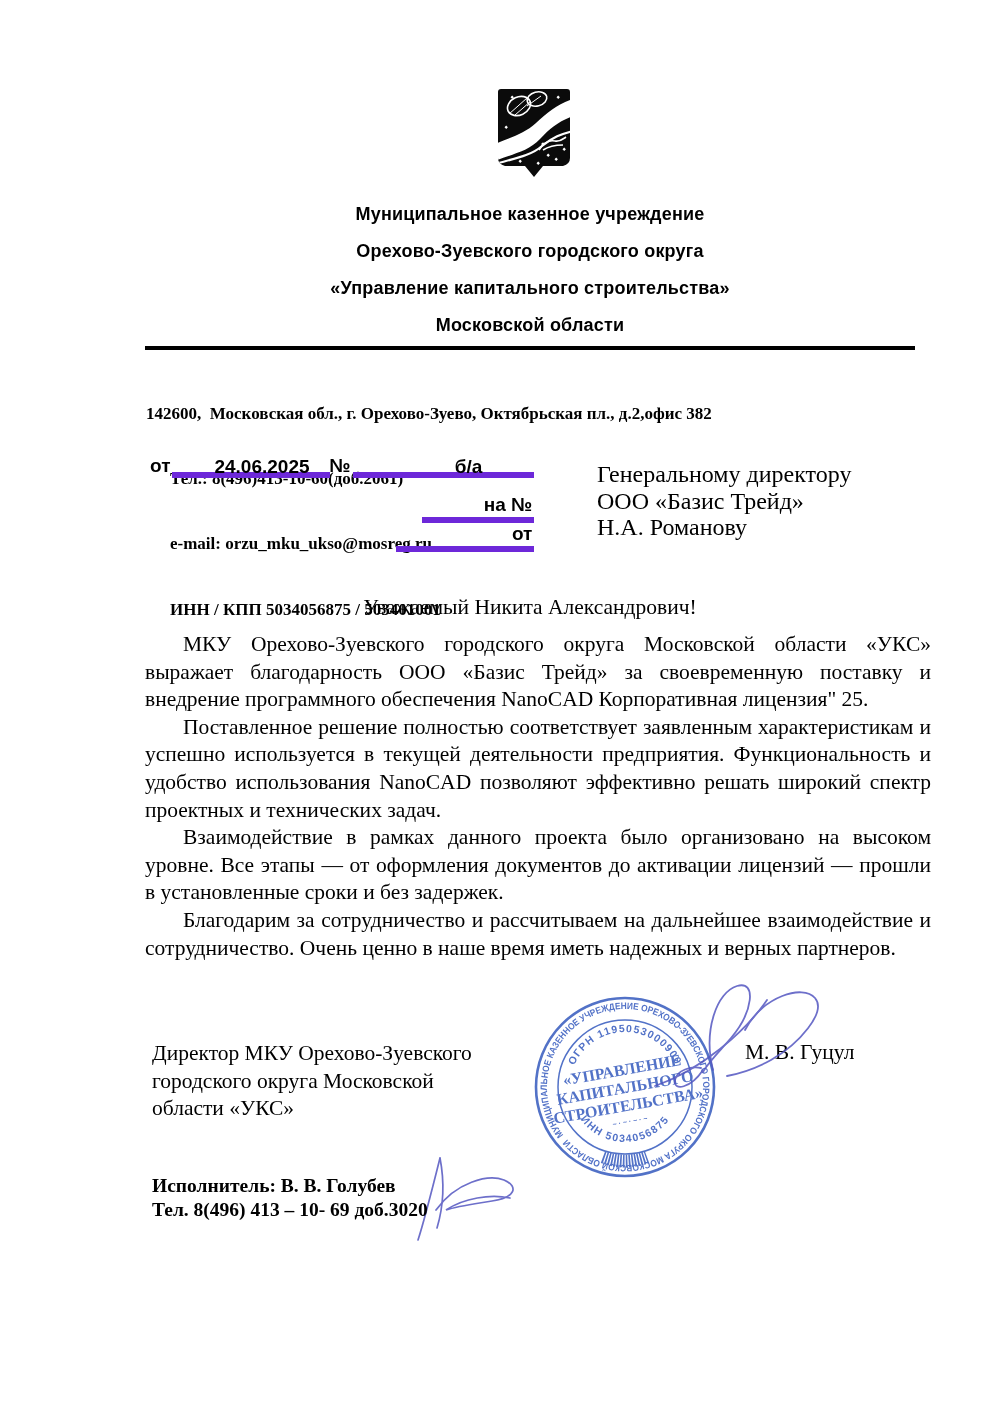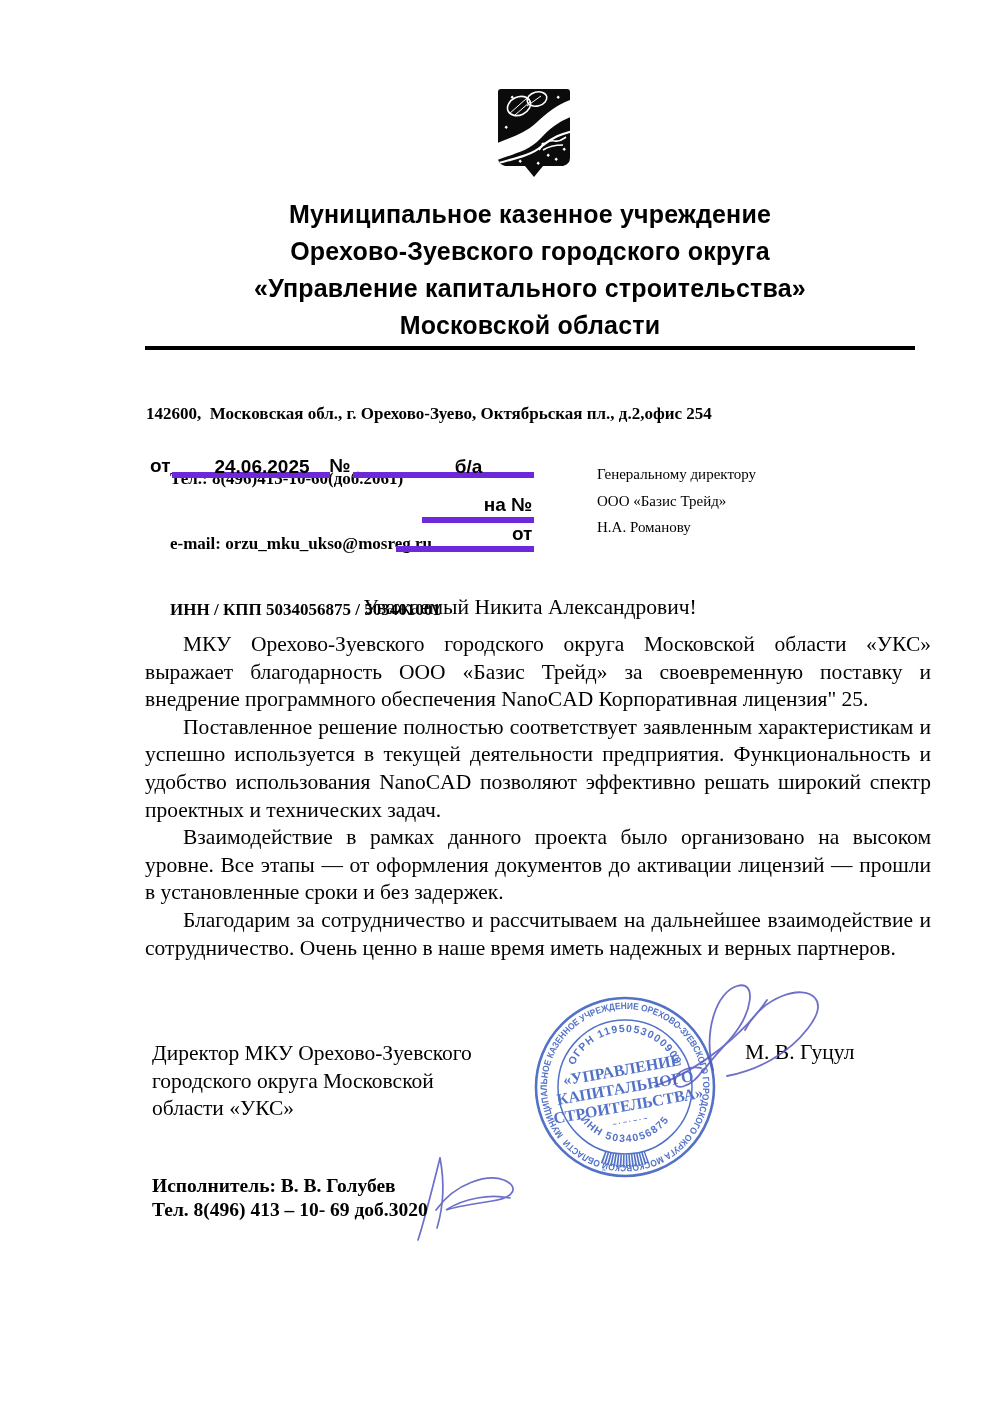--- a/index.html
+++ b/index.html
@@ -3,41 +3,41 @@
 <meta charset="utf-8">
 <style>
   html,body{margin:0;padding:0;background:#ffffff;}
   .page{position:relative;width:1002px;height:1416px;background:#fff;color:#000;
         font-family:"Liberation Serif",serif;overflow:hidden;}
 
   .emblem{position:absolute;left:497px;top:88px;}
 
   .org{position:absolute;left:110px;top:196px;width:840px;text-align:center;
        font-family:"Liberation Sans",sans-serif;font-weight:bold;
-       font-size:25px;line-height:37px;letter-spacing:.2px;}
+       font-size:18px;line-height:37px;letter-spacing:.2px;}
 
   .rule{position:absolute;left:145px;top:346px;width:770px;height:4px;background:#000;}
 
   .contact{position:absolute;left:146px;top:359px;
            font-family:"Liberation Serif",serif;font-weight:bold;
            font-size:17px;line-height:21.8px;white-space:pre-wrap;}
   .contact .ind{margin-left:24px;}
 
   .refs{position:absolute;left:150px;top:452px;
         font-family:"Liberation Sans",sans-serif;font-weight:bold;font-size:19px;}
   .refline{display:flex;align-items:flex-end;height:26px;}
   .refline .rl{padding:0 2px 1px 0;}
   .seg{display:inline-block;height:24px;border-bottom:6px solid #6d28d9;box-sizing:border-box;}
   .seg.val{padding:0 6px;line-height:26px;}
   .w36{width:36px}.w14{width:14px}.w96{width:96px}.w46{width:46px}
   .w112{width:112px;margin-left:10px}.w138{width:138px;margin-left:8px}
   .refline.second{margin-top:16px;flex-direction:column;}
   .refline.second .rl2{margin-left:14px;padding-bottom:1px;}
 
-  .recipient{position:absolute;left:597px;top:461px;font-size:15px;line-height:26.5px;}
+  .recipient{position:absolute;left:597px;top:461px;font-size:24px;line-height:26.5px;}
 
   .salutation{position:absolute;left:145px;top:595px;width:770px;text-align:center;
               font-size:21.5px;}
 
   .letterbody{position:absolute;left:145px;top:631px;width:786px;
          font-size:21.5px;line-height:27.6px;text-align:justify;}
   .letterbody p{margin:0;text-indent:38px;}
 
   .sig{position:absolute;left:152px;top:1040px;font-size:21.5px;line-height:27.7px;}
   .sig-name{position:absolute;left:745px;top:1040px;font-size:21.5px;}
@@ -86,21 +86,21 @@
   <div class="org">
     <div>Муниципальное казенное учреждение</div>
     <div>Орехово-Зуевского городского округа</div>
     <div>«Управление капитального строительства»</div>
     <div>Московской области</div>
   </div>
 
   <div class="rule"></div>
 
   <div class="contact">
-    <div>142600,  Московская обл., г. Орехово-Зуево, Октябрьская пл., д.2,офис 254</div>
+    <div>142600,  Московская обл., г. Орехово-Зуево, Октябрьская пл., д.2,офис 382</div>
     <div class="ind">Тел.: 8(496)413-10-60(доб.2061)</div>
     <div class="ind">e-mail: orzu_mku_ukso@mosreg.ru</div>
     <div class="ind">ИНН / КПП 5034056875 / 503401001</div>
   </div>
 
   <div class="refs">
     <div class="refline">
       <span class="rl">от</span>
       <span class="seg w36"></span>
       <span class="seg val">24.06.2025</span>

